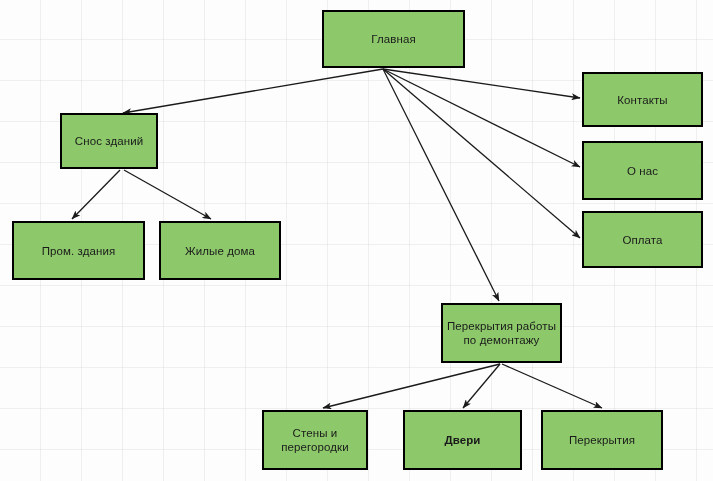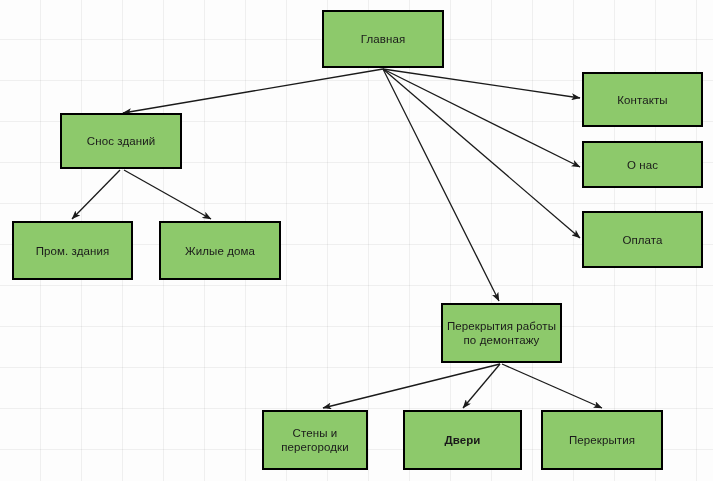--- a/index.html
+++ b/index.html
@@ -67,26 +67,26 @@
         <line x1="383" y1="69" x2="499" y2="301" stroke="#1a1a1a" stroke-width="1.3" marker-end="url(#arrowhead)"></line>
         <line x1="120" y1="170" x2="72" y2="219" stroke="#1a1a1a" stroke-width="1.3" marker-end="url(#arrowhead)"></line>
         <line x1="124" y1="170" x2="211" y2="219" stroke="#1a1a1a" stroke-width="1.3" marker-end="url(#arrowhead)"></line>
         <line x1="500" y1="364" x2="323" y2="408" stroke="#1a1a1a" stroke-width="1.3" marker-end="url(#arrowhead)"></line>
         <line x1="500" y1="364" x2="463" y2="408" stroke="#1a1a1a" stroke-width="1.3" marker-end="url(#arrowhead)"></line>
         <line x1="502" y1="364" x2="602" y2="408" stroke="#1a1a1a" stroke-width="1.3" marker-end="url(#arrowhead)"></line>
       </g>
   </svg>
 
   <div id="node-layer">
-      <div class="node" style="left: 322px; top: 10px; width: 122px; height: 58px; background: rgb(141, 201, 107); border-color: rgb(0, 0, 0);"><span>Главная</span></div>
-      <div class="node" style="left: 60px; top: 113px; width: 122px; height: 56px; background: rgb(141, 201, 107); border-color: rgb(0, 0, 0);"><span>Снос зданий</span></div>
-      <div class="node" style="left: 12px; top: 221px; width: 121px; height: 59px; background: rgb(141, 201, 107); border-color: rgb(0, 0, 0);"><span>Пром. здания</span></div>
+      <div class="node" style="left: 322px; top: 10px; width: 143px; height: 58px; background: rgb(141, 201, 107); border-color: rgb(0, 0, 0);"><span>Главная</span></div>
+      <div class="node" style="left: 60px; top: 113px; width: 98px; height: 56px; background: rgb(141, 201, 107); border-color: rgb(0, 0, 0);"><span>Снос зданий</span></div>
+      <div class="node" style="left: 12px; top: 221px; width: 133px; height: 59px; background: rgb(141, 201, 107); border-color: rgb(0, 0, 0);"><span>Пром. здания</span></div>
       <div class="node" style="left: 150px; top: 221px; width: 122px; height: 59px; background: rgb(141, 201, 107); border-color: rgb(0, 0, 0); margin-left: 9px;"><span>Жилые дома</span></div>
       <div class="node" style="left: 582px; top: 72px; width: 121px; height: 55px; background: rgb(141, 201, 107); border-color: rgb(0, 0, 0);"><span>Контакты</span></div>
-      <div class="node" style="left: 582px; top: 141px; width: 121px; height: 47px; background: rgb(141, 201, 107); border-color: rgb(0, 0, 0);"><span>О нас</span></div>
+      <div class="node" style="left: 582px; top: 141px; width: 121px; height: 59px; background: rgb(141, 201, 107); border-color: rgb(0, 0, 0);"><span>О нас</span></div>
       <div class="node" style="left: 582px; top: 211px; width: 121px; height: 57px; background: rgb(141, 201, 107); border-color: rgb(0, 0, 0);"><span>Оплата</span></div>
       <div class="node" style="left: 441px; top: 303px; width: 121px; height: 60px; background: rgb(141, 201, 107); border-color: rgb(0, 0, 0);"><span>Перекрытия работы
 по демонтажу</span></div>
       <div class="node" style="left: 262px; top: 410px; width: 106px; height: 60px; background: rgb(141, 201, 107); border-color: rgb(0, 0, 0);"><span>Стены и
 перегородки</span></div>
       <div class="node" style="left: 403px; top: 410px; width: 119px; height: 60px; background: rgb(141, 201, 107); border-color: rgb(0, 0, 0); font-weight: bold;"><span>Двери</span></div>
       <div class="node" style="left: 541px; top: 410px; width: 122px; height: 60px; background: rgb(141, 201, 107); border-color: rgb(0, 0, 0);"><span>Перекрытия</span></div>
     </div>
 
 </div>

